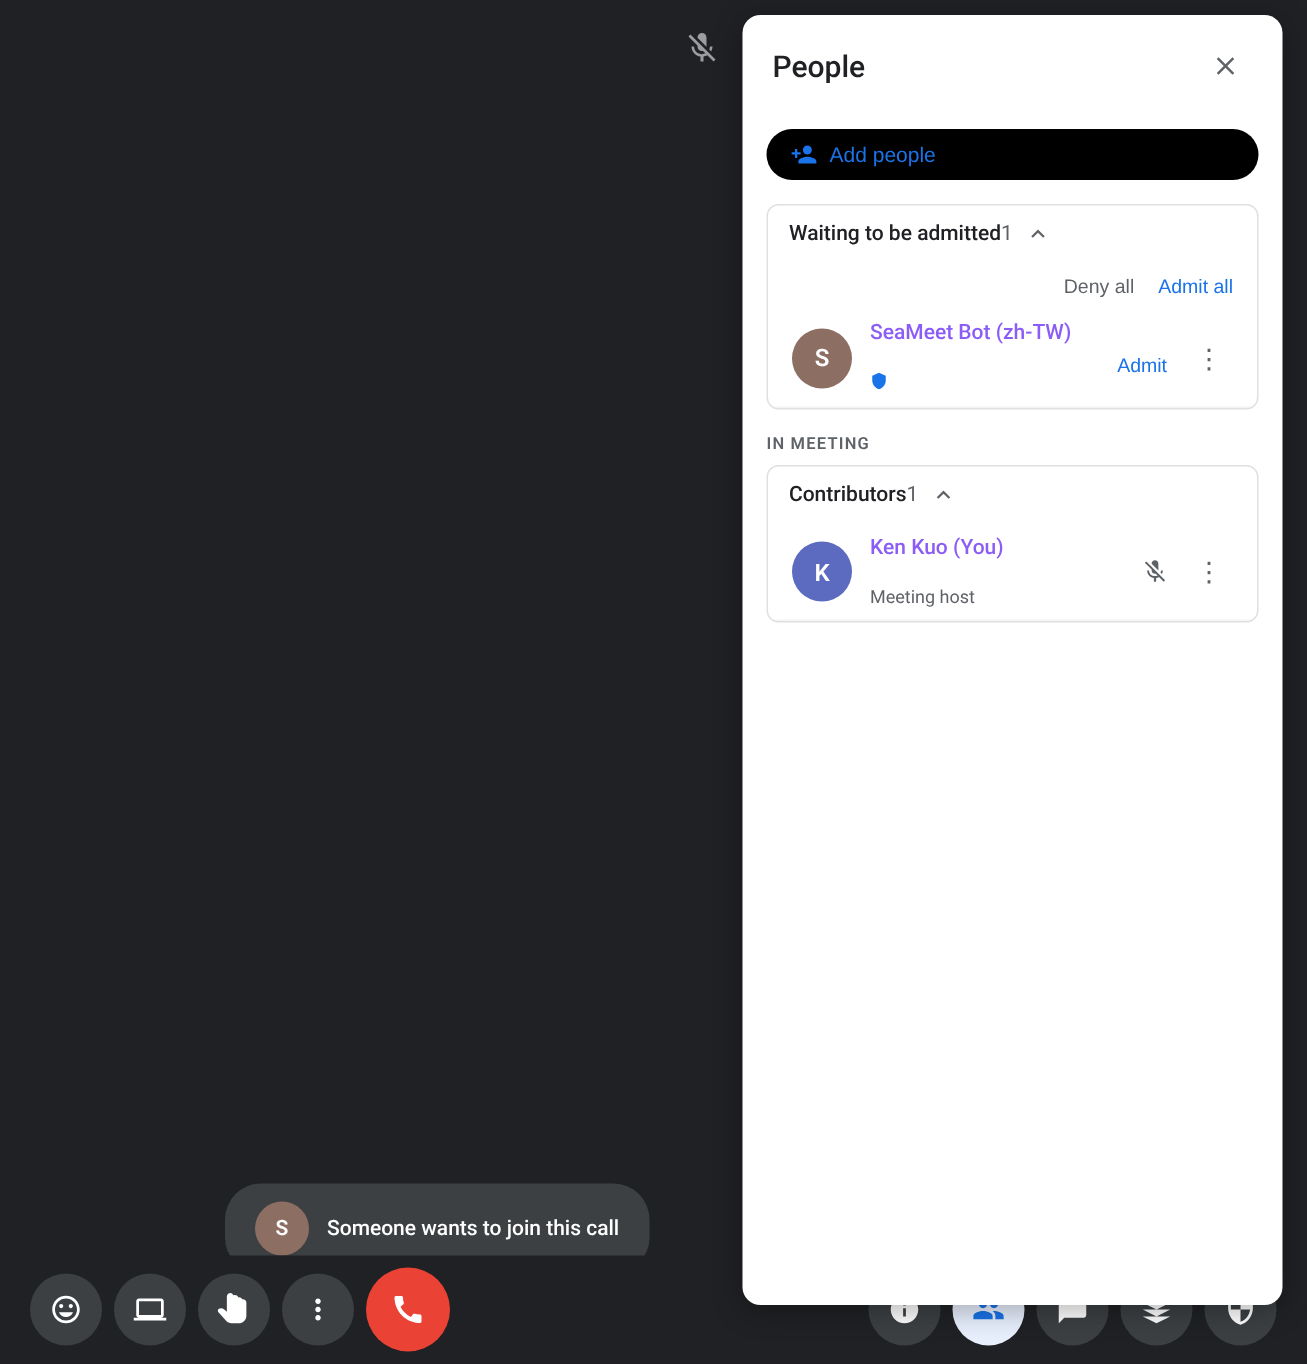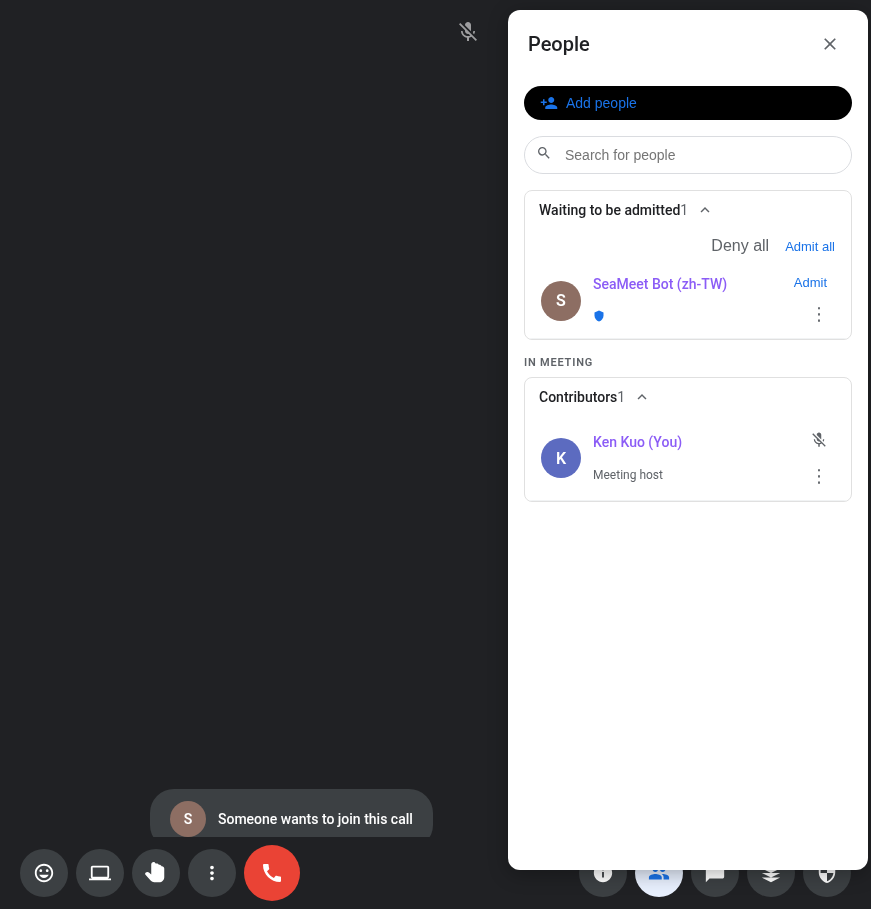--- a/index.html
+++ b/index.html
@@ -120,21 +120,21 @@
       border-radius: 50%;
       display: flex;
       align-items: center;
       justify-content: center;
     }
 
     
     .people-panel {
       position: absolute;
       top: 10px;
-      right: 3px;
+      right: 16px;
       width: 360px;
       height: 860px;
       background: #fff;
       border-radius: 12px;
       display: flex;
       flex-direction: column;
       overflow: hidden;
       box-shadow: 0 4px 20px rgba(0,0,0,0.3);
     }
 
@@ -247,21 +247,21 @@
       display: flex;
       justify-content: flex-end;
       padding: 8px 16px;
       gap: 16px;
     }
 
     .deny-all-btn {
       background: none;
       border: none;
       color: #5f6368;
-      font-size: 16px;
+      font-size: 13px;
       font-weight: 500;
       cursor: pointer;
     }
 
     .admit-all-btn {
       background: none;
       border: none;
       color: #1a73e8;
       font-size: 13px;
       font-weight: 500;
@@ -310,21 +310,20 @@
 
     .person-subtitle .shield-icon {
       font-size: 12px;
       color: #1a73e8;
     }
 
     .person-actions {
       display: flex;
       align-items: flex-end;
       gap: 4px;
-      flex-direction: column;
     }
 
     .admit-btn {
       background: none;
       border: none;
       color: #1a73e8;
       font-size: 13px;
       font-weight: 500;
       cursor: pointer;
       padding: 4px 8px;
@@ -461,28 +460,20 @@
     </button>
   </div>
 
   <button class="add-people-btn">
     <svg width="18" height="18" viewBox="0 0 24 24" fill="#1a73e8">
       <path d="M15 12c2.21 0 4-1.79 4-4s-1.79-4-4-4-4 1.79-4 4 1.79 4 4 4zm-9-2V7H4v3H1v2h3v3h2v-3h3v-2H6zm9 4c-2.67 0-8 1.34-8 4v2h16v-2c0-2.66-5.33-4-8-4z"></path>
     </svg>
     <span>Add people</span>
   </button>
 
-  <div class="search-container">
-    <span class="search-icon-wrapper">
-      <svg width="16" height="16" viewBox="0 0 24 24" fill="#5f6368">
-        <path d="M15.5 14h-.79l-.28-.27A6.471 6.471 0 0 0 16 9.5 6.5 6.5 0 1 0 9.5 16c1.61 0 3.09-.59 4.23-1.57l.27.28v.79l5 4.99L20.49 19l-4.99-5zm-6 0C7.01 14 5 11.99 5 9.5S7.01 5 9.5 5 14 7.01 14 9.5 11.99 14 9.5 14z"></path>
-      </svg>
-    </span>
-    <input class="search-input" type="text" placeholder="Search for people" style="">
-  </div>
 
   <div class="waiting-section">
 
     <div class="waiting-list-container">
       <div class="waiting-header-row">
         <span class="section-row-label">Waiting to be admitted</span>
         <div class="section-row-right">
           <span class="count-badge">1</span>
           <button class="collapse-btn">
             <svg width="18" height="18" viewBox="0 0 24 24" fill="#5f6368">

